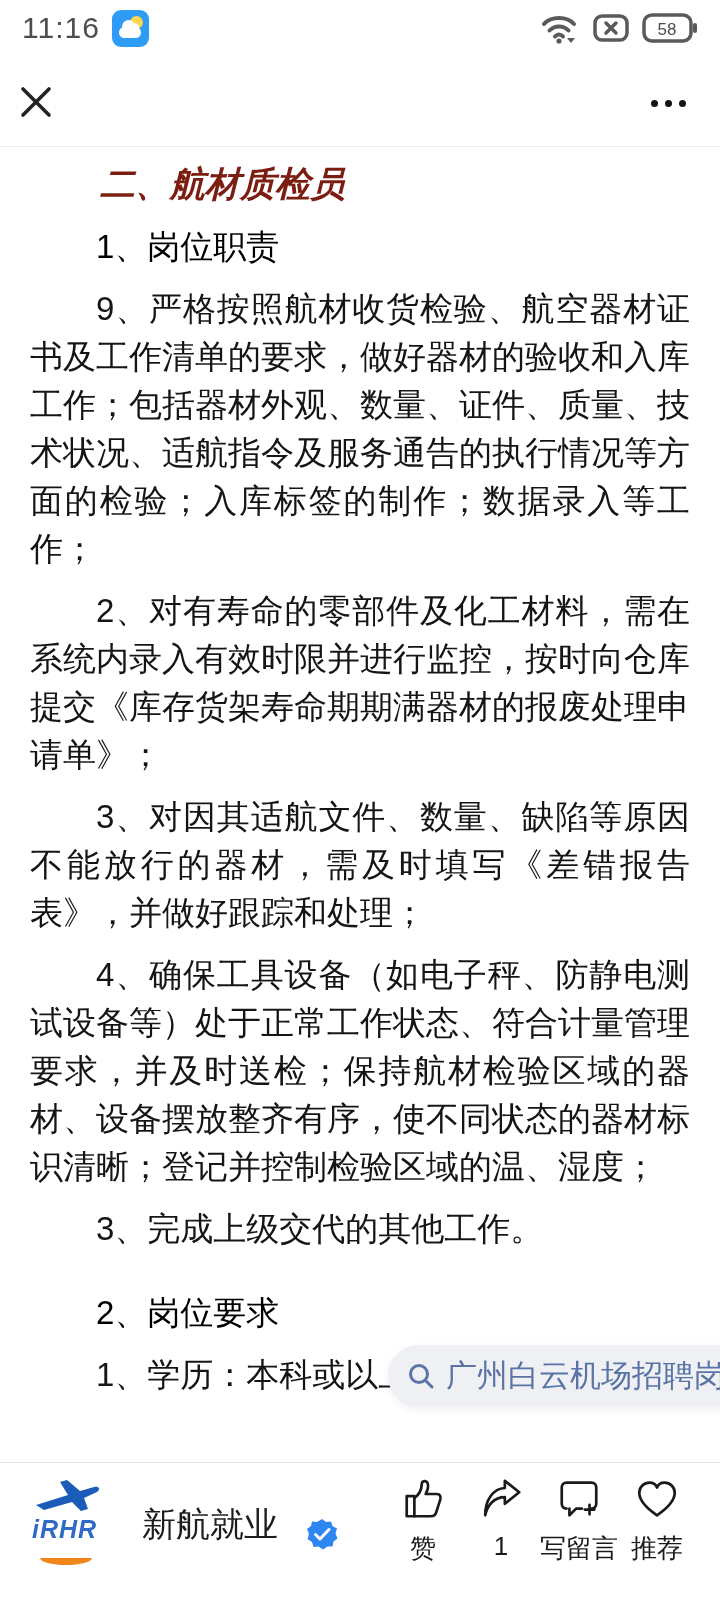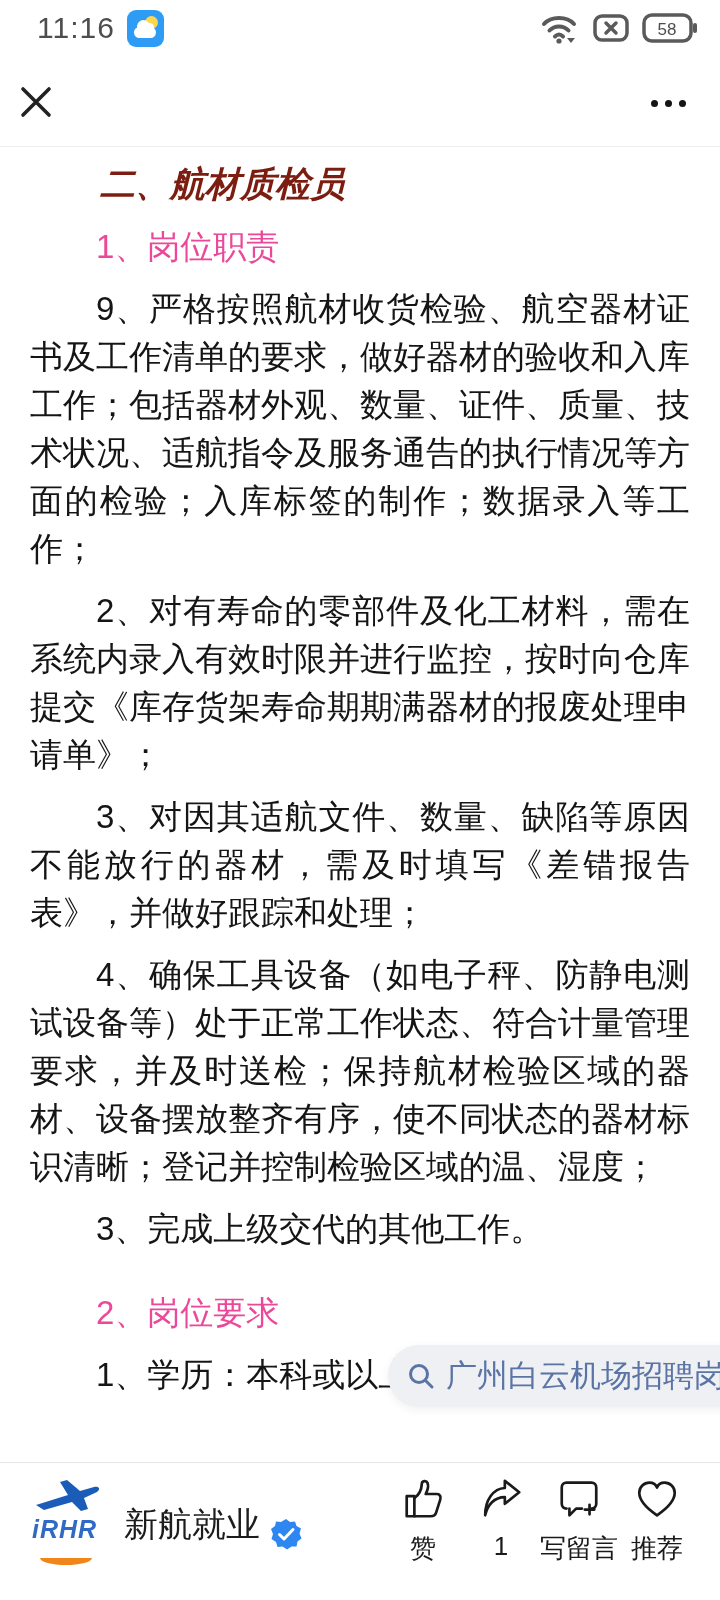--- a/index.html
+++ b/index.html
@@ -10,21 +10,21 @@
     position: relative;
     overflow: hidden;
   }
   .screen { position: absolute; inset: 0; background: #fff; overflow: hidden; }
 
   
   .status-bar {
     position: absolute; top: 0; left: 0; right: 0; height: 56px;
     display: flex; align-items: center; padding: 0 22px;
   }
-  .status-time { font-size: 30px; color: #4d4d4d; letter-spacing: 1px; margin-left: 15px; }
+  .status-time { font-size: 30px; color: #4d4d4d; letter-spacing: 1px; }
   .weather-chip {
     width: 37px; height: 37px; border-radius: 9px; background: #2e9cf4;
     margin-left: 12px; position: relative; overflow: hidden;
   }
   .weather-sun { position: absolute; width: 13px; height: 13px; border-radius: 50%; background: #ffd54a; right: 6px; top: 6px; }
   .weather-cloud { position: absolute; width: 22px; height: 11px; border-radius: 8px; background: #fff; left: 7px; top: 17px; }
   .weather-cloud::before { content: ""; position: absolute; width: 13px; height: 13px; border-radius: 50%; background: #fff; left: 3px; top: -7px; }
   .weather-cloud::after { content: ""; position: absolute; width: 9px; height: 9px; border-radius: 50%; background: #fff; right: 2px; top: -4px; }
   .status-spacer { flex: 1; }
   .status-right { display: flex; align-items: center; gap: 12px; }
@@ -42,21 +42,21 @@
   .article {
     position: absolute; top: 148px; left: 0; right: 0; bottom: 138px;
     padding: 0 30px; overflow: hidden;
     font-size: 33px; line-height: 48px; color: #151515;
   }
   .article .h-main {
     margin-top: 11px; font-size: 35px; font-weight: bold;
     color: #7b1d10; text-indent: 2em; line-height: 50px; font-style: italic;
   }
   .article .h-sub {
-    margin-top: 14px; color: #ec4899; text-indent: 2em;
+    margin-top: 14px; color: #000000; text-indent: 2em;
   }
   .article p.body-p {
     margin: 14px 0; text-indent: 2em;
     text-align: justify; text-justify: inter-ideograph;
   }
   .article .h-sub2 { margin-top: 36px; }
 
   
   .search-bubble {
     position: absolute; left: 388px; top: 1345px; width: 400px; height: 62px;
@@ -68,21 +68,21 @@
   .search-bubble .q-text {
     font-size: 31px; color: #5b74a6; margin-left: 10px; white-space: nowrap;
   }
 
   
   .footer {
     position: absolute; left: 0; right: 0; bottom: 0; height: 138px;
     background: #fff; border-top: 1px solid #e6e6e6;
     display: flex; align-items: flex-start; padding: 10px 24px 0 30px; z-index: 6;
   }
-  .account { display: flex; align-items: center; cursor: pointer; }
+  .account { display: flex; align-items: center; cursor: pointer; gap: 18px; }
   .logo { width: 74px; height: 92px; position: relative; }
   .logo .irhr {
     position: absolute; left: 2px; top: 42px; font-size: 25px; font-weight: bold;
     font-style: italic; color: #2f6bc4; letter-spacing: 1px;
   }
   .logo .arc {
     position: absolute; left: 10px; top: 78px; width: 52px; height: 14px;
     border-bottom: 7px solid #f0861a; border-radius: 50%;
   }
   .account-name { font-size: 34px; color: #1d1d1d; margin: 12px 0 0 20px; }

